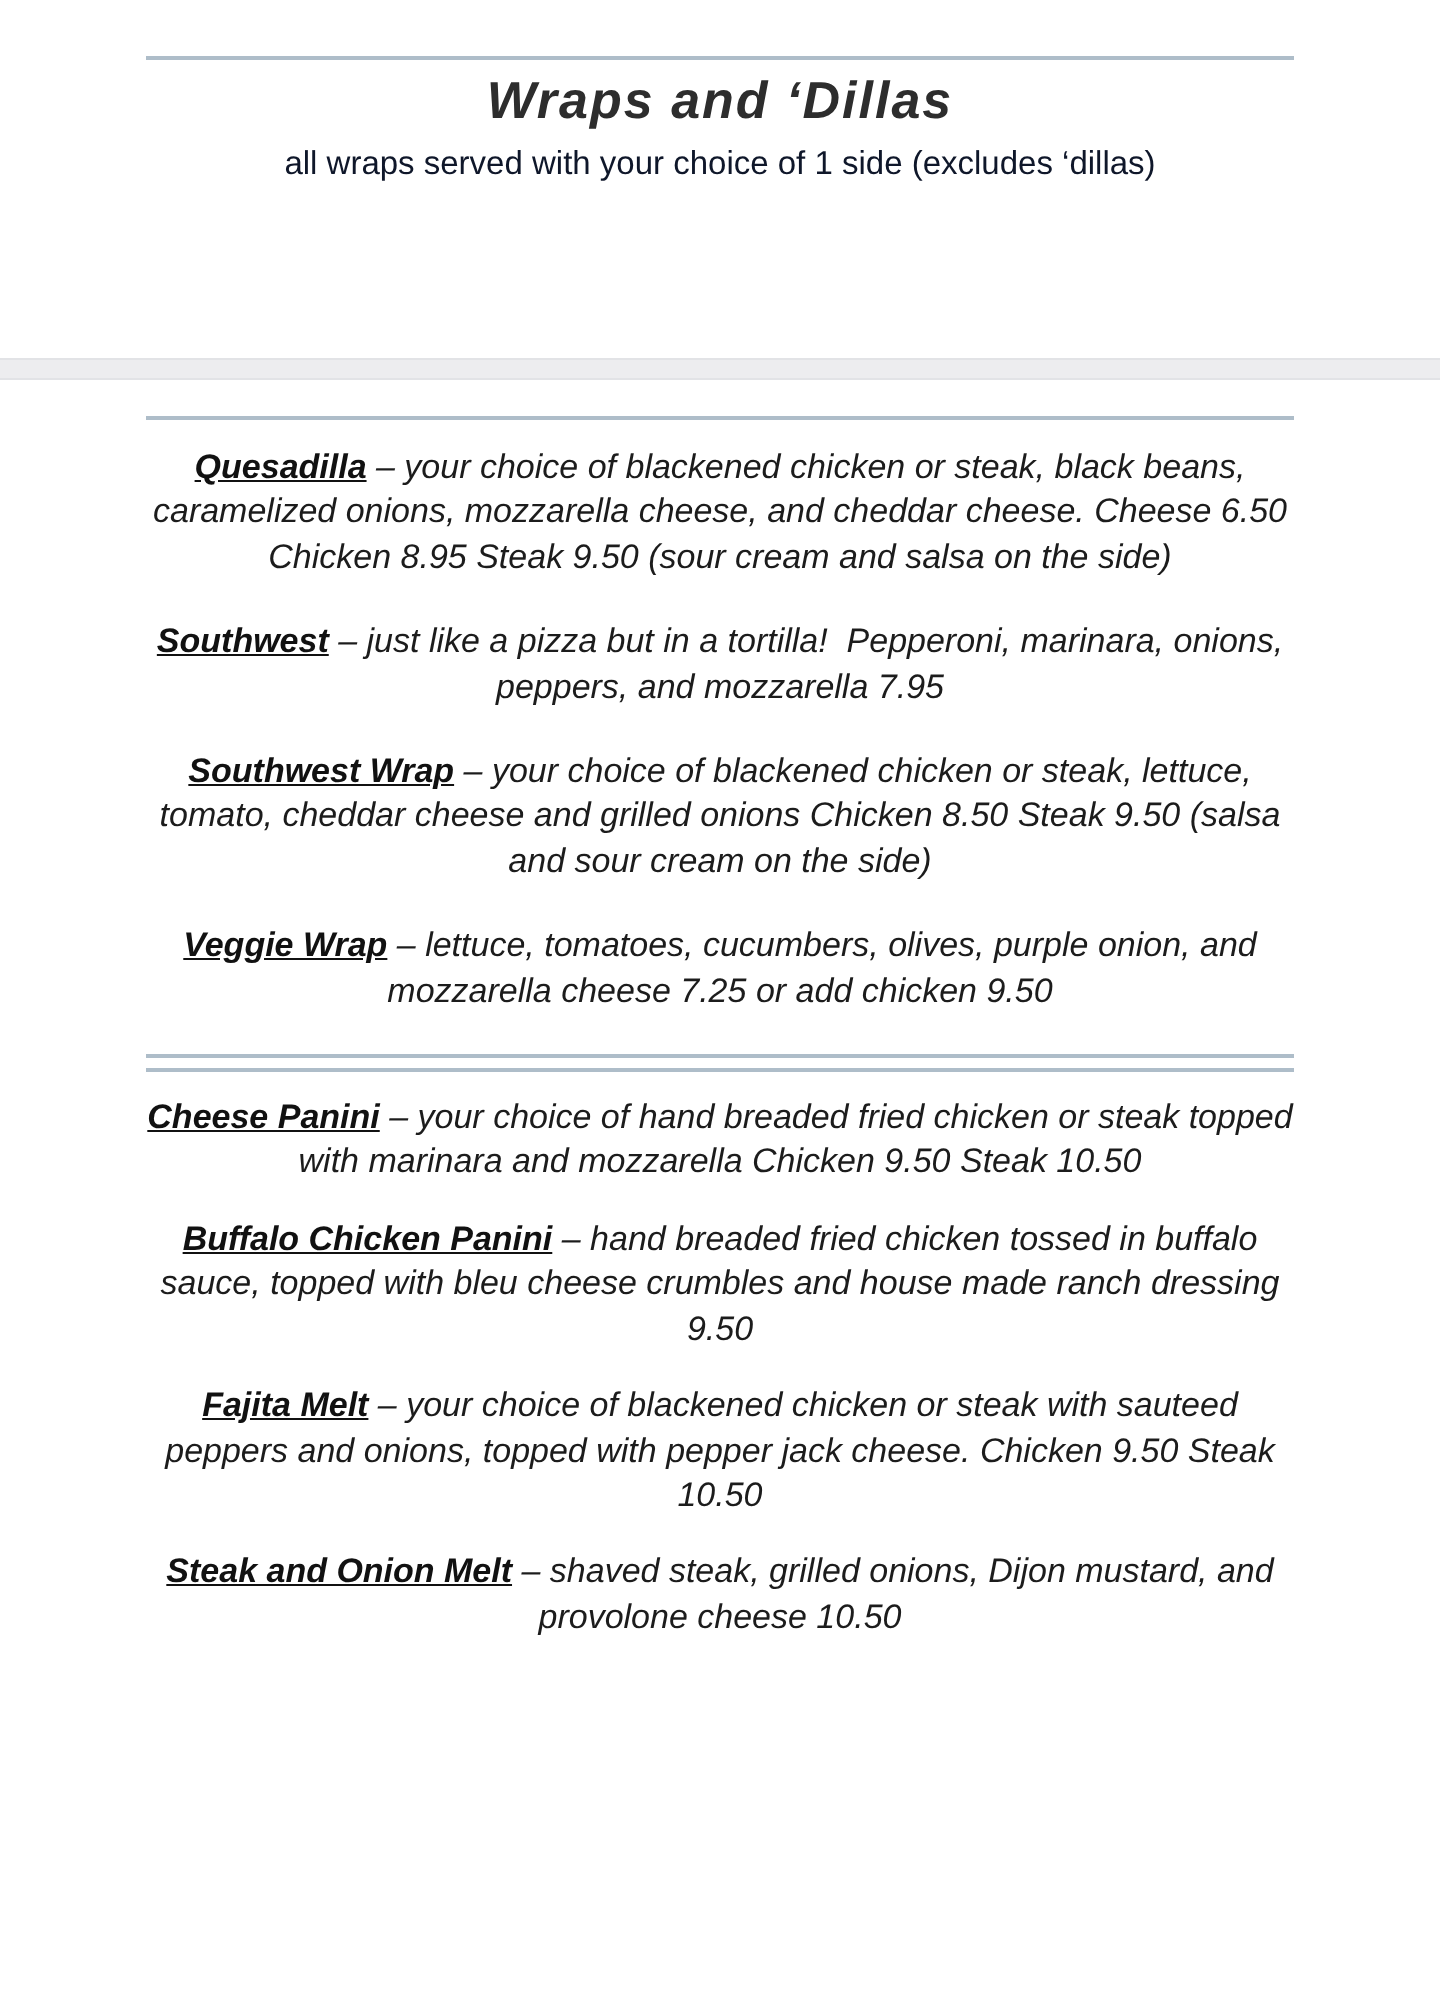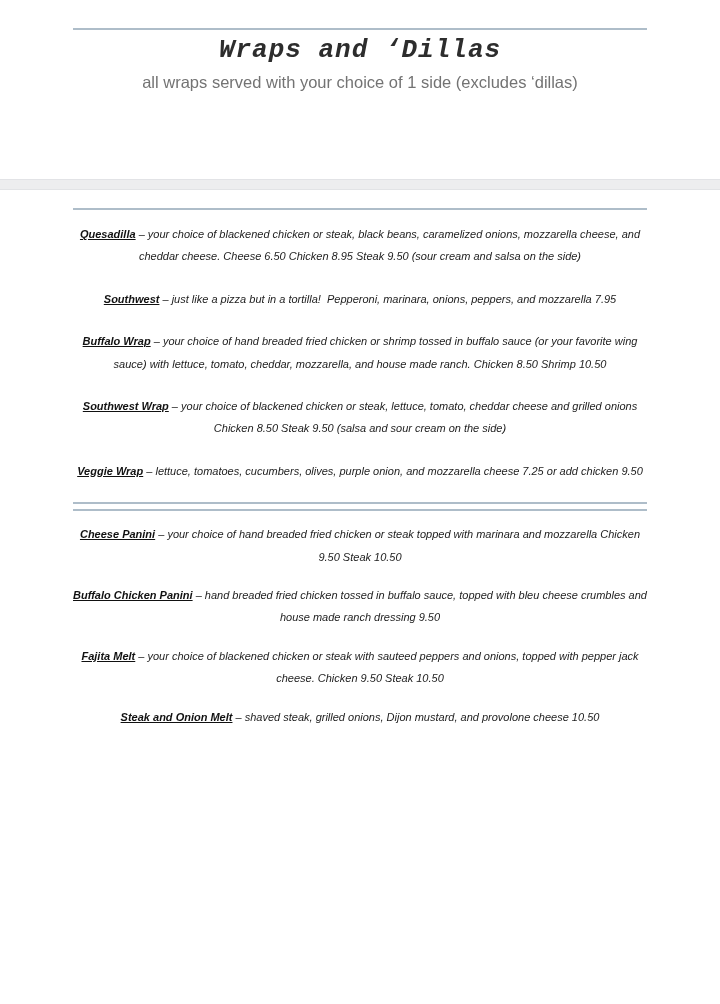--- a/index.html
+++ b/index.html
@@ -15,33 +15,33 @@
 
   
   .rule {
     width: 574px;
     margin: 0 auto;
     height: 0;
     border-top: 2px solid #aebdc9;
   }
   .script-heading {
     text-align: center;
-    font-family: Liberation Mono, monospace;
+    font-family: Liberation Sans, sans-serif;
     font-style: italic;
     font-weight: 600;
     font-size: 26px;
     line-height: 30px;
     letter-spacing: 1px;
     color: #2d2d2d;
   }
   .section-subtitle {
     text-align: center;
     font-size: 16.5px;
     line-height: 20px;
-    color: #737373;
+    color: #0f172a;
   }
 
   
   .page-top { height: 151px; background: #ffffff; }
   .page-top .rule { margin-top: 28px; margin-bottom: 5px; }
   .page-top .script-heading { margin-top: 1px; }
   .page-top .section-subtitle { margin-top: 7px; font-style: normal; }
 
   
   .page-break {
@@ -55,21 +55,21 @@
   
   .page-body { background: #ffffff; }
   .page-body .rule.first { margin-top: 18px; }
   .items {
     width: 574px;
     margin: 13px auto 0 auto;
     text-align: center;
   }
   .menu-item {
     font-style: italic;
-    font-size: 11px;
+    font-size: 17px;
     line-height: 22.4px;
     color: #1c1c1c;
     margin-top: 12px;
   }
   .items-0 .menu-item { margin-bottom: 20px; }
   .items-1 .menu-item { margin-bottom: 16px; }
   .item-name {
     font-weight: bold;
     text-decoration: underline;
     color: #111111;
@@ -91,21 +91,20 @@
   </div>
 
   <div class="page-break"></div>
 
   <div class="page-body">
     <div class="rule first"></div>
 
     <div class="items items-0">
         <p class="menu-item"><span class="item-name">Quesadilla</span><span class="item-desc"> – your choice of blackened chicken or steak, black beans, caramelized onions, mozzarella cheese, and cheddar cheese. Cheese 6.50 Chicken 8.95 Steak 9.50 (sour cream and salsa on the side)</span></p>
         <p class="menu-item"><span class="item-name">Southwest</span><span class="item-desc"> – just like a pizza but in a tortilla!&nbsp; Pepperoni, marinara, onions, peppers, and mozzarella 7.95</span></p>
-        <p class="menu-item"><span class="item-name">Buffalo Wrap</span><span class="item-desc"> – your choice of hand breaded fried chicken or shrimp tossed in buffalo sauce (or your favorite wing sauce) with lettuce, tomato, cheddar, mozzarella, and house made ranch. Chicken 8.50 Shrimp 10.50</span></p>
         <p class="menu-item"><span class="item-name">Southwest Wrap</span><span class="item-desc"> – your choice of blackened chicken or steak, lettuce, tomato, cheddar cheese and grilled onions Chicken 8.50 Steak 9.50 (salsa and sour cream on the side)</span></p>
         <p class="menu-item"><span class="item-name">Veggie Wrap</span><span class="item-desc"> – lettuce, tomatoes, cucumbers, olives, purple onion, and mozzarella cheese 7.25 or add chicken 9.50</span></p>
       </div>
 
     <div class="mid-head">
       <div class="rule"></div>
       <div class="rule"></div>
     </div>
 
     <div class="items items-1">

